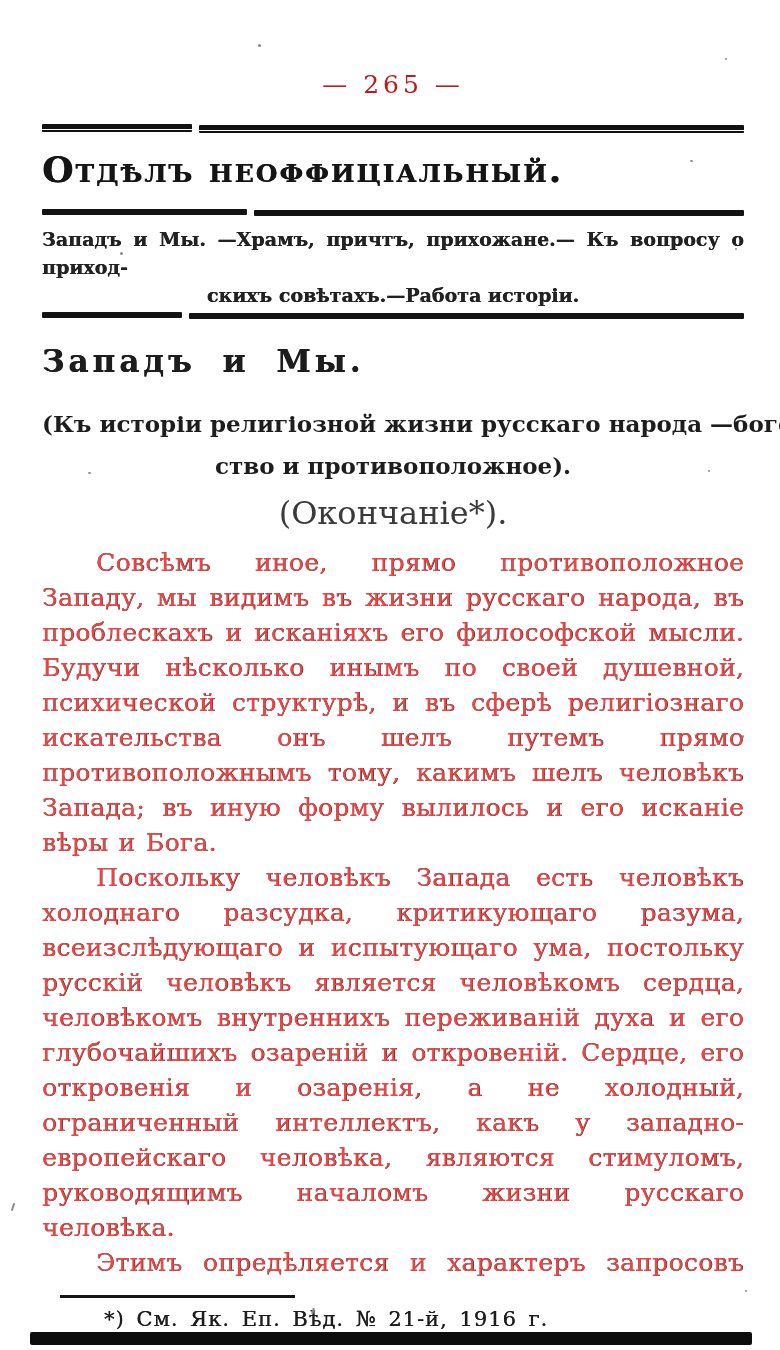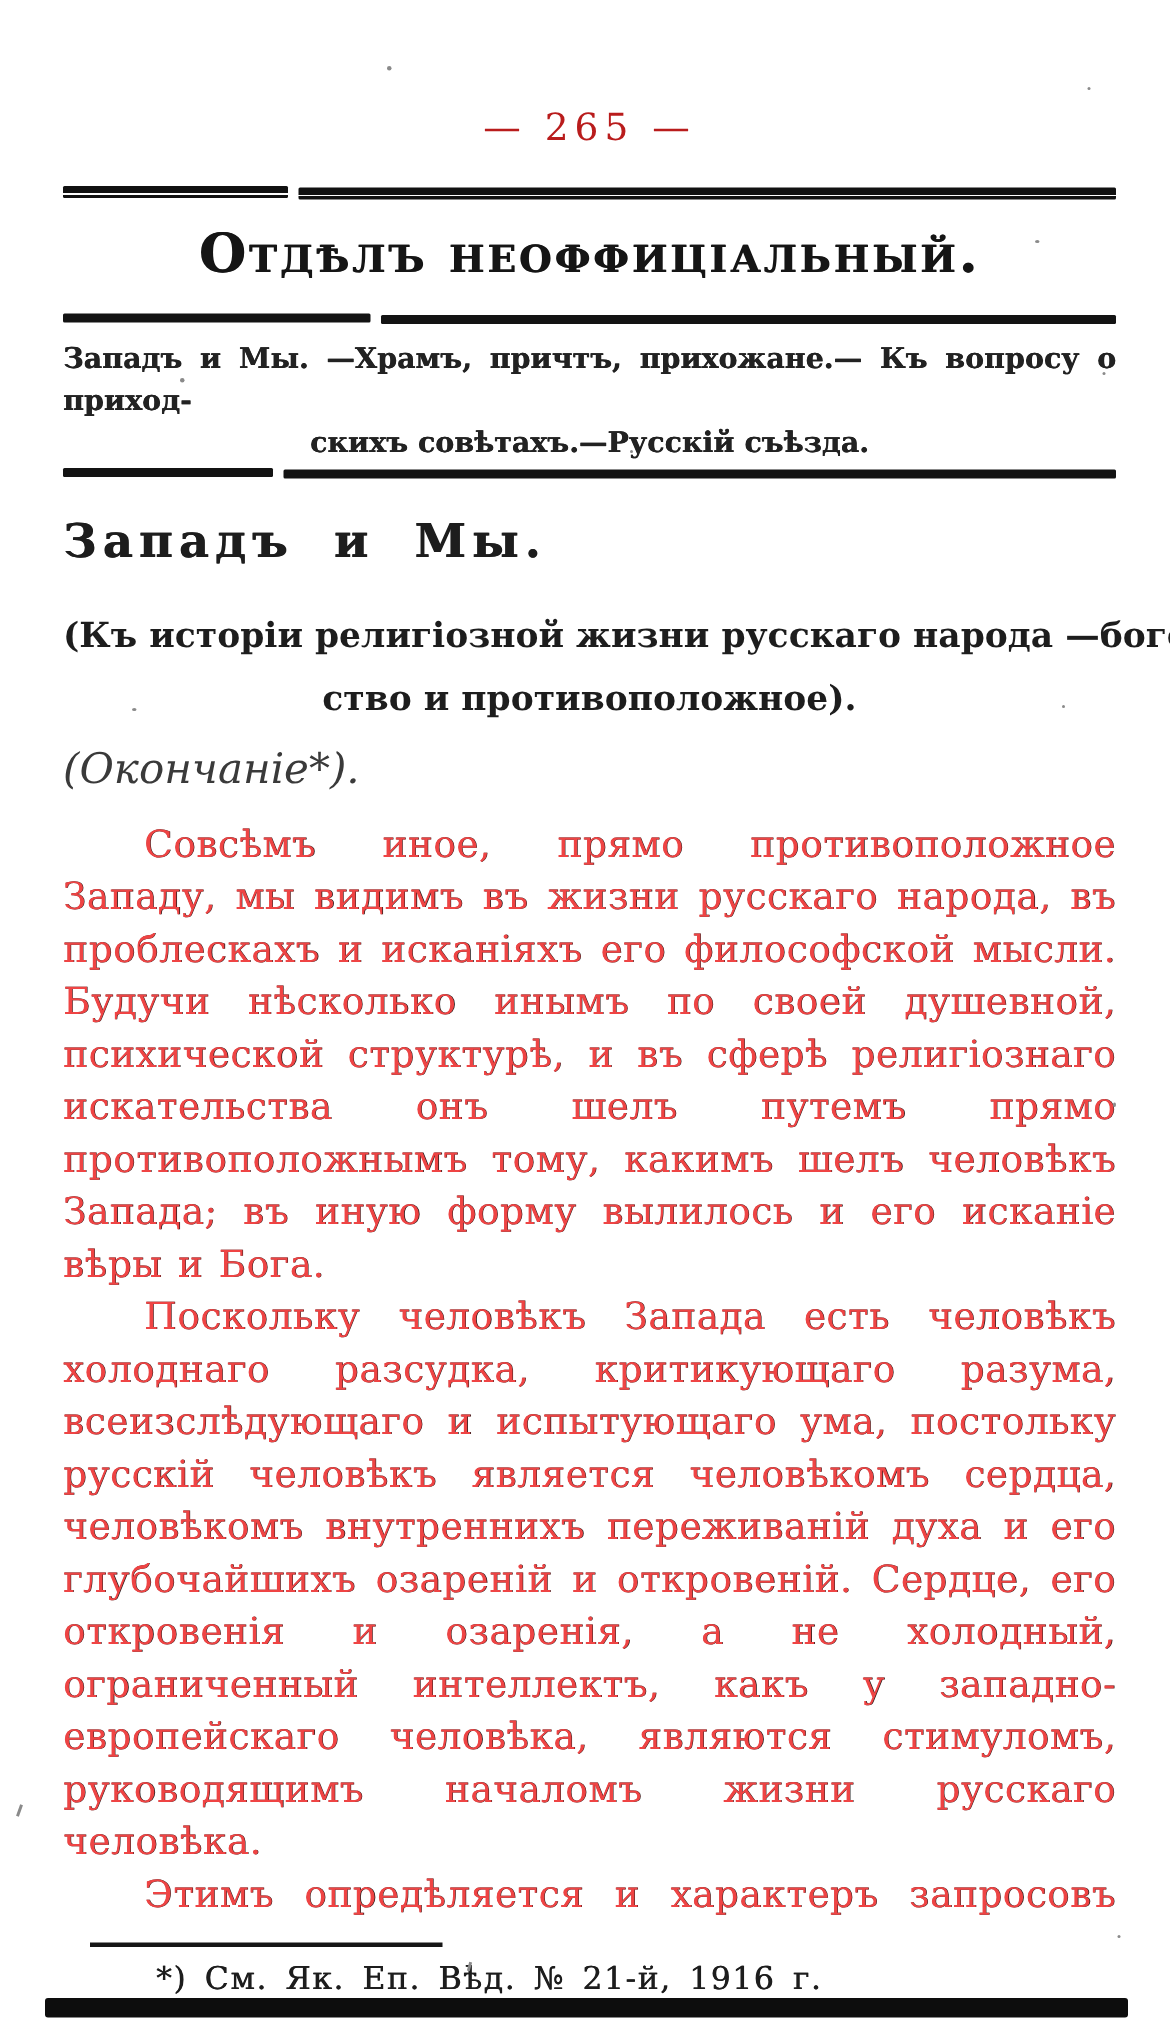--- a/index.html
+++ b/index.html
@@ -32,21 +32,21 @@
   .rule .seg-b { flex: 1 1 auto; margin-top: 1px; }
   .rule-top .seg { height: 8px;
     background: linear-gradient(#111 0 5px, #fdfdfd 5px 6px, #111 6px 8px); }
   .rule-top { margin-bottom: 12px; }
   .rule-2 { margin-top: 16px; margin-bottom: 9px; }
   .rule-3 { margin-top: 3px; margin-bottom: 22px; }
   .rule-2 .seg-a { flex-basis: 205px; }
   .rule-3 .seg-a { flex-basis: 140px; }
 
   .section-title {
-    margin: 0; text-align: center;
+    margin: 0; text-align: left;
     font-size: 36px; font-weight: bold;
     font-variant: small-caps;
     letter-spacing: 2px;
     color: #151515;
     line-height: 48px;
     text-shadow: 0.5px 0 0 #151515;
   }
   .contents {
     font-size: 19px; font-weight: bold;
     line-height: 28px; color: #222;
@@ -62,22 +62,22 @@
     color: #1d1d1d; line-height: 40px;
     text-shadow: 0.4px 0 0 #1d1d1d;
   }
   .article-subtitle {
     margin-top: 22px;
     font-size: 23px; font-weight: bold;
     line-height: 42px; text-align: center;
     white-space: nowrap; color: #1d1d1d;
   }
   .continuation {
-    margin-top: 10px; 
-    font-style: italic; font-size: 28px;
+    margin-top: 10px; text-align: center;
+    font-size: 32px;
     color: #3a3a3a; line-height: 32px;
     margin-bottom: 16px;
   }
   .body-text {
     font-size: 25px; line-height: 35px;
     text-align: justify; color: #ef4444;
     letter-spacing: 0.3px; word-spacing: 2px;
     text-shadow: 0.35px 0 0 #1b1b1b;
     max-height: 742px; overflow: hidden;
   }
@@ -114,21 +114,21 @@
 
   <h1 class="section-title">Отдѣлъ неоффиціальный.</h1>
 
   <div class="rule rule-2">
     <i class="seg seg-a"></i>
     <i class="seg seg-b"></i>
   </div>
 
   <div class="contents">
     <div class="l1">Западъ и Мы. —Храмъ, причтъ, прихожане.— Къ вопросу о приход-</div>
-    <div class="l2">скихъ совѣтахъ.—Русскій съѣзда.</div>
+    <div class="l2">скихъ совѣтахъ.—Работа исторіи.</div>
   </div>
 
   <div class="rule rule-3">
     <i class="seg seg-a"></i>
     <i class="seg seg-b"></i>
   </div>
 
   <h2 class="article-title">Западъ и Мы.</h2>
 
   <div class="article-subtitle">

